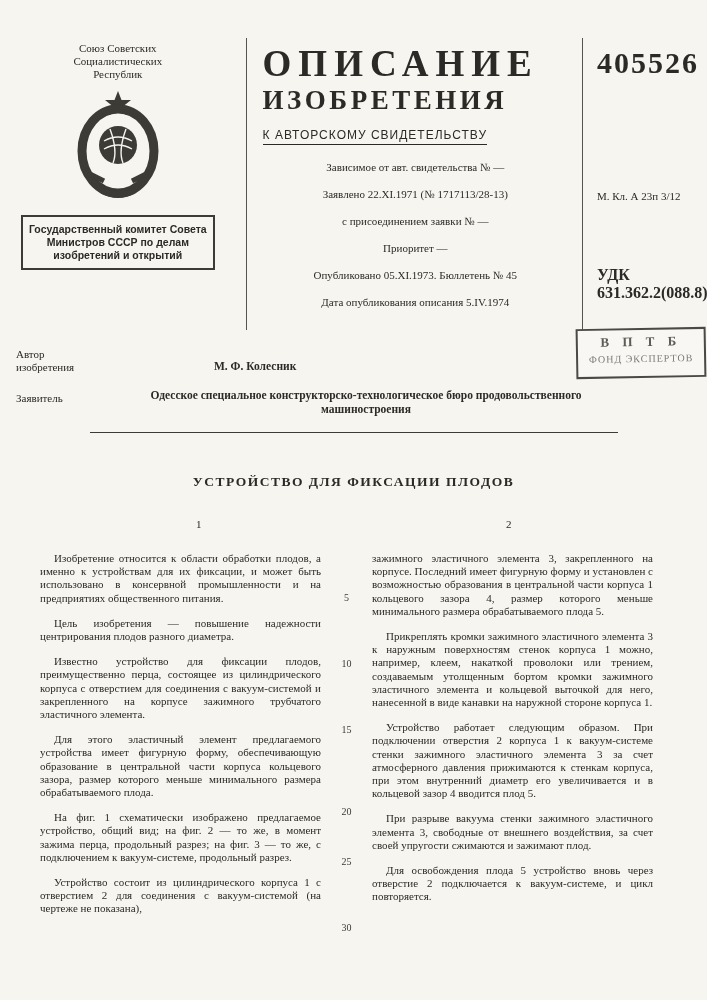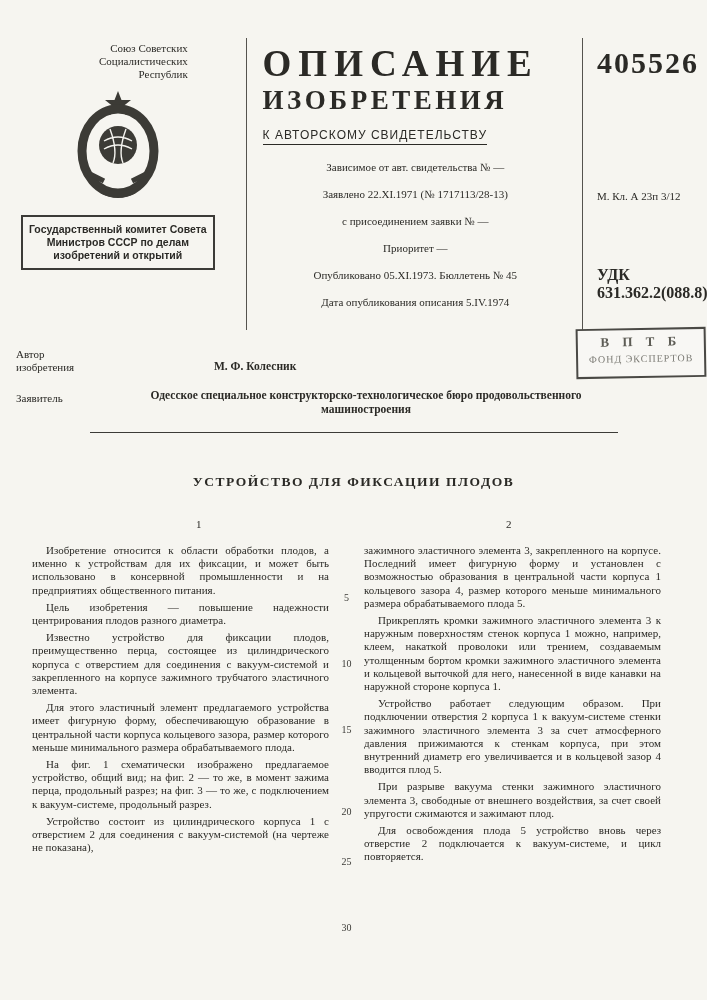--- a/index.html
+++ b/index.html
@@ -8,21 +8,21 @@
     background:#f6f5f0;
     color:#2b2a26;
     font-family:"Liberation Serif","DejaVu Serif",serif;
     position:relative;overflow:hidden;
   }
   .page{position:absolute;inset:0;}
 
   
   .head{position:absolute;top:38px;left:12px;right:8px;height:292px;display:flex;}
   .head-left{width:212px;text-align:center;position:relative;}
-  .union{font-size:11px;line-height:13px;width:140px;margin:4px auto 0;text-align:right;}
+  .union{font-size:11px;line-height:13px;width:140px;margin:4px auto 0;}
   .emblem-wrap{margin-top:8px;}
   .committee-box{
     width:178px;margin:10px auto 0;border:2px solid #3c3b37;
     font-weight:bold;font-size:10.5px;line-height:13px;padding:6px 6px;
     font-family:"Liberation Sans","DejaVu Sans",sans-serif;
   }
   .head-center{
     width:306px;border-left:1.5px solid #55534e;border-right:1.5px solid #55534e;
     padding:0 14px 0 16px;box-sizing:content-box;margin-left:22px;
   }
@@ -65,21 +65,21 @@
     position:absolute;top:474px;left:0;right:0;text-align:center;
     font-weight:bold;font-size:13.5px;letter-spacing:1.5px;
   }
 
   
   .colnums{position:absolute;top:518px;left:0;right:0;font-size:11px;}
   .colnums .n1{position:absolute;left:196px;}
   .colnums .n2{position:absolute;left:506px;}
   .body{position:absolute;top:540px;left:28px;right:22px;display:flex;}
   .col{width:305px;font-size:11px;line-height:13.2px;text-align:justify;}
-  .col p{margin:4px;text-indent:14px;}
+  .col p{margin:12px;text-indent:14px;}
   .col p.noindent{text-indent:0;}
   .gutter{width:27px;position:relative;flex:none;}
   .gutter span{position:absolute;left:0;width:100%;text-align:center;font-size:10px;color:#3c3b37;}
   .g0{top:52px;} .g1{top:118px;} .g2{top:184px;} .g3{top:266px;} .g4{top:316px;} .g5{top:382px;}
 </style>
 </head>
 <body>
 
 <div class="page">
 

